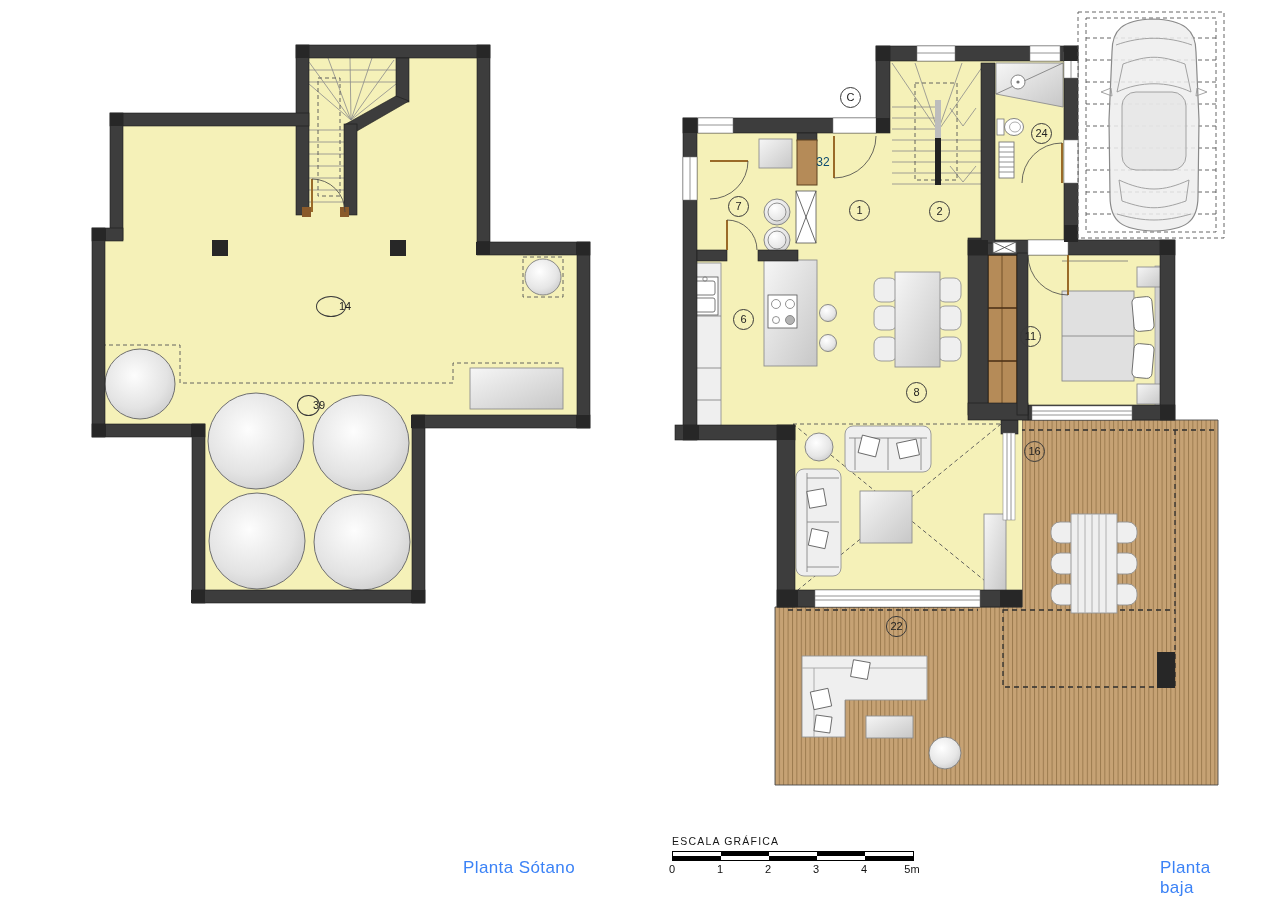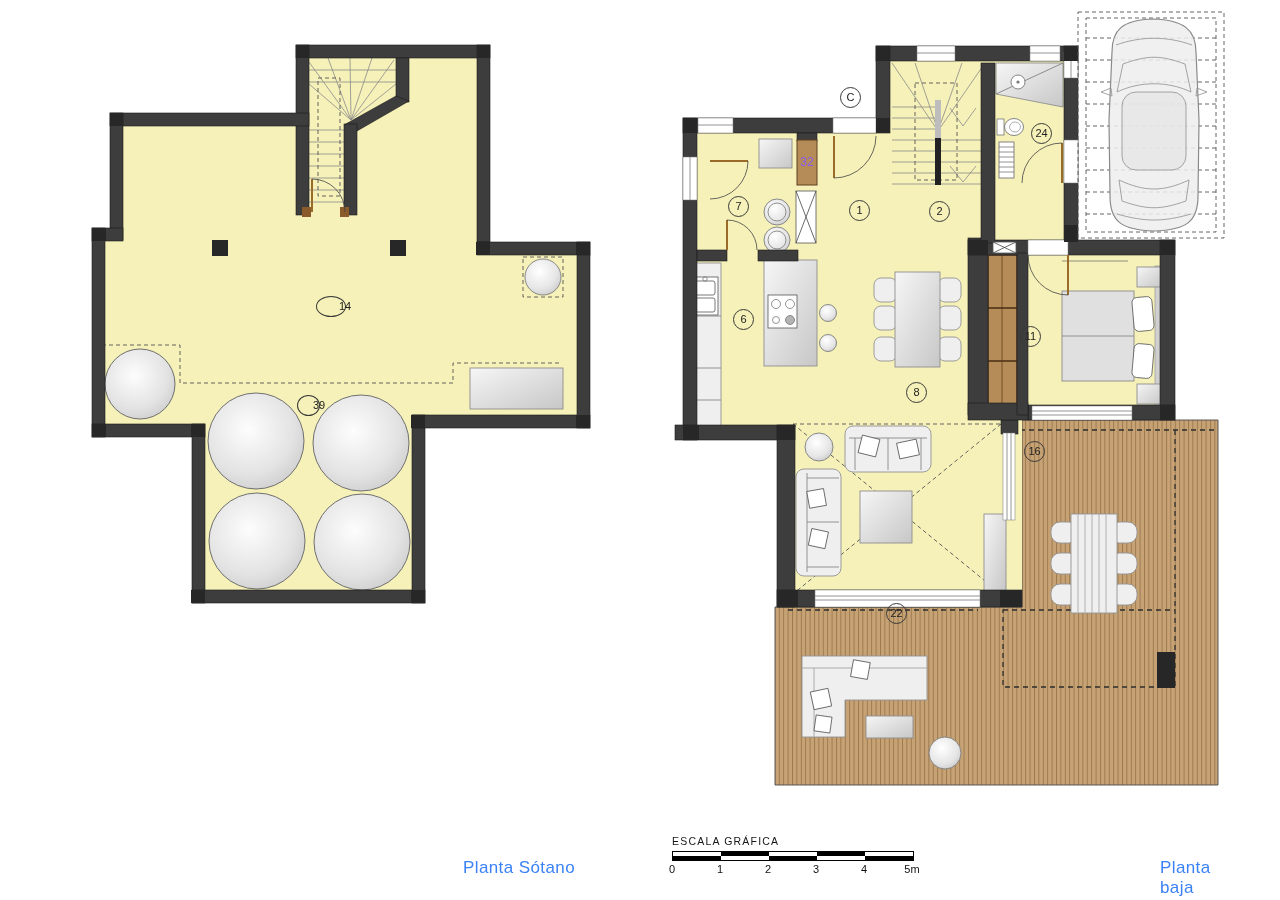--- a/index.html
+++ b/index.html
@@ -22,21 +22,21 @@
   .tank{fill:url(#tankG);stroke:#6f6f6f;stroke-width:1;}
   .white{fill:#ffffff;stroke:#555;stroke-width:0.8;}
   .doorleaf{stroke:var(--door);stroke-width:2;fill:none;}
   .doorarc{stroke:#444;stroke-width:0.8;fill:none;}
   .brown{fill:var(--wardrobe);stroke:#5d411f;stroke-width:1;}
   .xline{stroke:#444;stroke-width:0.8;}
   
   .bubble{position:absolute;width:21px;height:21px;border:1.3px solid #3a3a3a;border-radius:50%;
           box-sizing:border-box;display:flex;align-items:center;justify-content:center;
           font-size:11px;color:#222;background:transparent;line-height:1;}
-  .tag32{position:absolute;transform:translate(-50%,-50%);font-size:12px;color:#8b5cf6;}
+  .tag32{position:absolute;transform:translate(-50%,-50%);font-size:12px;color:#0c4a6e;margin-left:16px;}
   .plan-title{position:absolute;transform:translateX(-50%);font-size:17px;color:#3b82f6;letter-spacing:0.4px;}
   #scale-wrap{position:absolute;left:672px;top:820px;width:250px;}
   #scale-title{font-size:10.5px;color:#161616;letter-spacing:1.2px;margin-bottom:4px;margin-top:15px;}
   #scale-bar{width:240px;height:8px;border:1px solid #000;box-sizing:content-box;}
   .sb-row{display:flex;height:4px;}
   .sb-cell{width:48px;height:4px;}
   .sb-row.top .sb-cell:nth-child(odd){background:#fff;}
   .sb-row.top .sb-cell:nth-child(even){background:#000;}
   .sb-row.bot .sb-cell:nth-child(odd){background:#000;}
   .sb-row.bot .sb-cell:nth-child(even){background:#fff;}
@@ -423,21 +423,21 @@
       <div class="bubble" style="left: 297px; top: 395px; padding-left: 21px;">39</div>
       <div class="bubble" style="left: 840px; top: 87px;">C</div>
       <div class="bubble" style="left: 849px; top: 200px;">1</div>
       <div class="bubble" style="left: 929px; top: 201px;">2</div>
       <div class="bubble" style="left: 1031px; top: 123px;">24</div>
       <div class="bubble" style="left: 728px; top: 196px;">7</div>
       <div class="bubble" style="left: 733px; top: 309px;">6</div>
       <div class="bubble" style="left: 906px; top: 382px;">8</div>
       <div class="bubble" style="left: 1020px; top: 326px;">11</div>
       <div class="bubble" style="left: 1024px; top: 441px;">16</div>
-      <div class="bubble" style="left: 886px; top: 603px;">22</div>
+      <div class="bubble" style="left: 886px; top: 616px; border-radius: 10px;">22</div>
       <div class="tag32" style="left: 807px; top: 162px;">32</div>
     </div>
 
 <div class="plan-title" style="left: 519px; top: 858px;">Planta Sótano</div>
 <div class="plan-title" style="left: 1200px; top: 858px;">Planta baja</div>
 
 <div id="scale-wrap">
   <div id="scale-title">ESCALA GRÁFICA</div>
   <div id="scale-bar">
     <div class="sb-row top">

